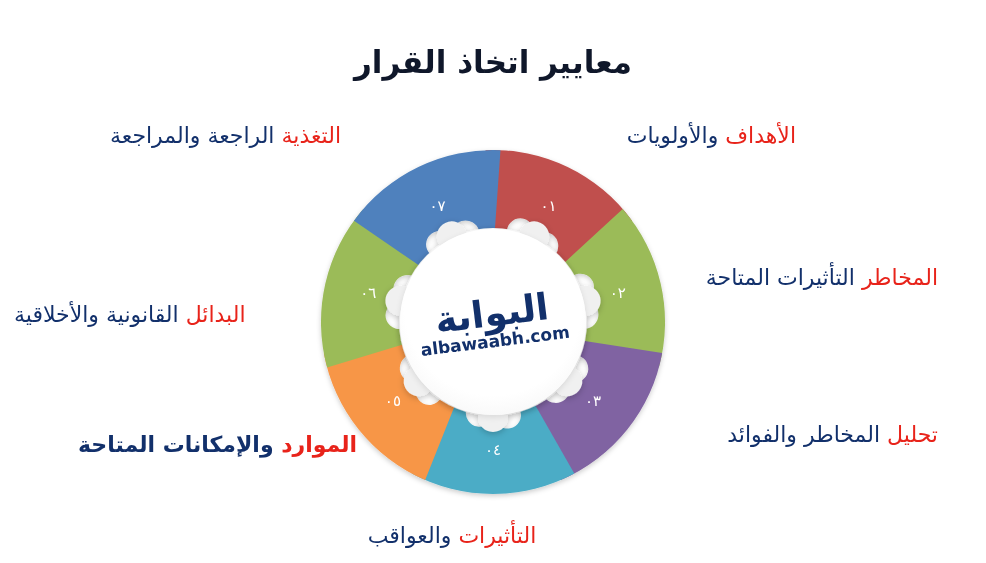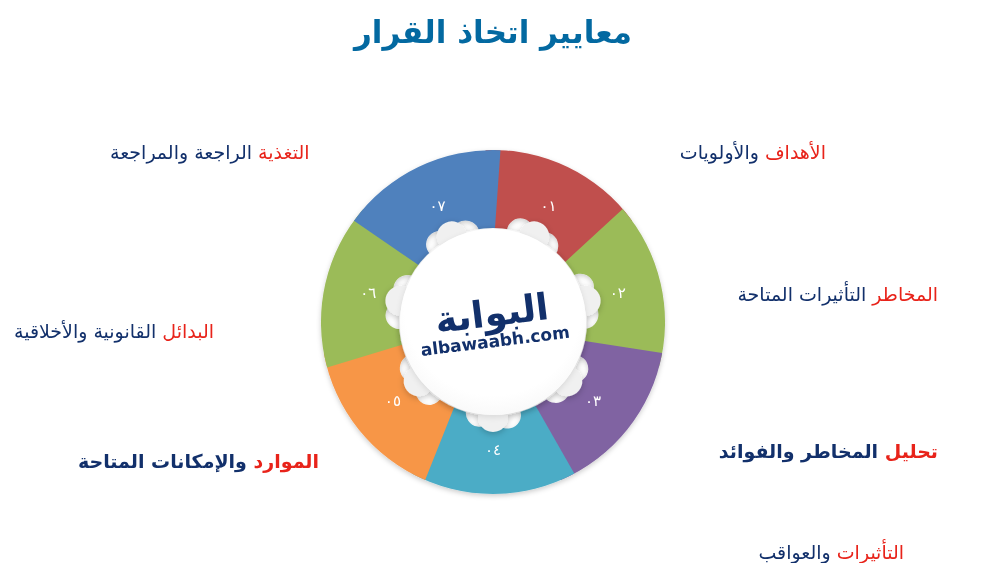--- a/index.html
+++ b/index.html
@@ -5,25 +5,25 @@
   html,body{margin:0;padding:0;}
   body{
     width:986px;height:563px;
     background:#ffffff;
     font-family:"DejaVu Sans","Liberation Sans",sans-serif;
     overflow:hidden;
     position:relative;
   }
   #page-title{
     position:absolute;
-    top:14px;left:0;width:986px;
+    top:44px;left:0;width:986px;
     text-align:center;
     font-size:31px;
     font-weight:bold;
-    color:#0369a1;
+    color:#0f172a;
     letter-spacing:0px;
   }
   #wheel-area{
     position:absolute;
     left:293px;top:122px;
     width:400px;height:400px;
   }
   #wheel-svg{display:block;}
   .piece-number{
     font-size:15px;
@@ -62,35 +62,34 @@
     font-weight:bold;
     color:#12306b;
     display:block;
     margin-top:1px;
     direction:ltr;
     font-family:"DejaVu Sans","Liberation Sans",sans-serif;
   }
   
   .label{
     position:absolute;
-    font-size:19px;
+    font-size:22px;
     color:#12306b;
     white-space:nowrap;
     direction:rtl;
-    margin-top:18px;
   }
   .label .hi{color:#e8231a;}
   .lbl-right{text-align:right;}
   .lbl-left{text-align:left;}
   .lbl-center{text-align:center;}
 
-  #label-01{ top:123px; right:160px; }
+  #label-01{ top:123px; right:190px; }
   #label-02{ top:265px; right:48px;  }
-  #label-03{ top:422px; right:48px;font-weight:bold;  }
-  #label-04{ top:523px; left:0; width:904px; text-align:right;}
+  #label-03{ top:422px; right:48px;  }
+  #label-04{ top:523px; left:0; width:904px; text-align:center;}
   #label-05{ top:432px; left:78px;font-weight:bold;  }
   #label-06{ top:302px; left:14px;  }
   #label-07{ top:123px; left:110px; }
 </style>
 </head>
 <body>
 
 <div id="page-title">معايير اتخاذ القرار</div>
 
 <div id="wheel-area">

